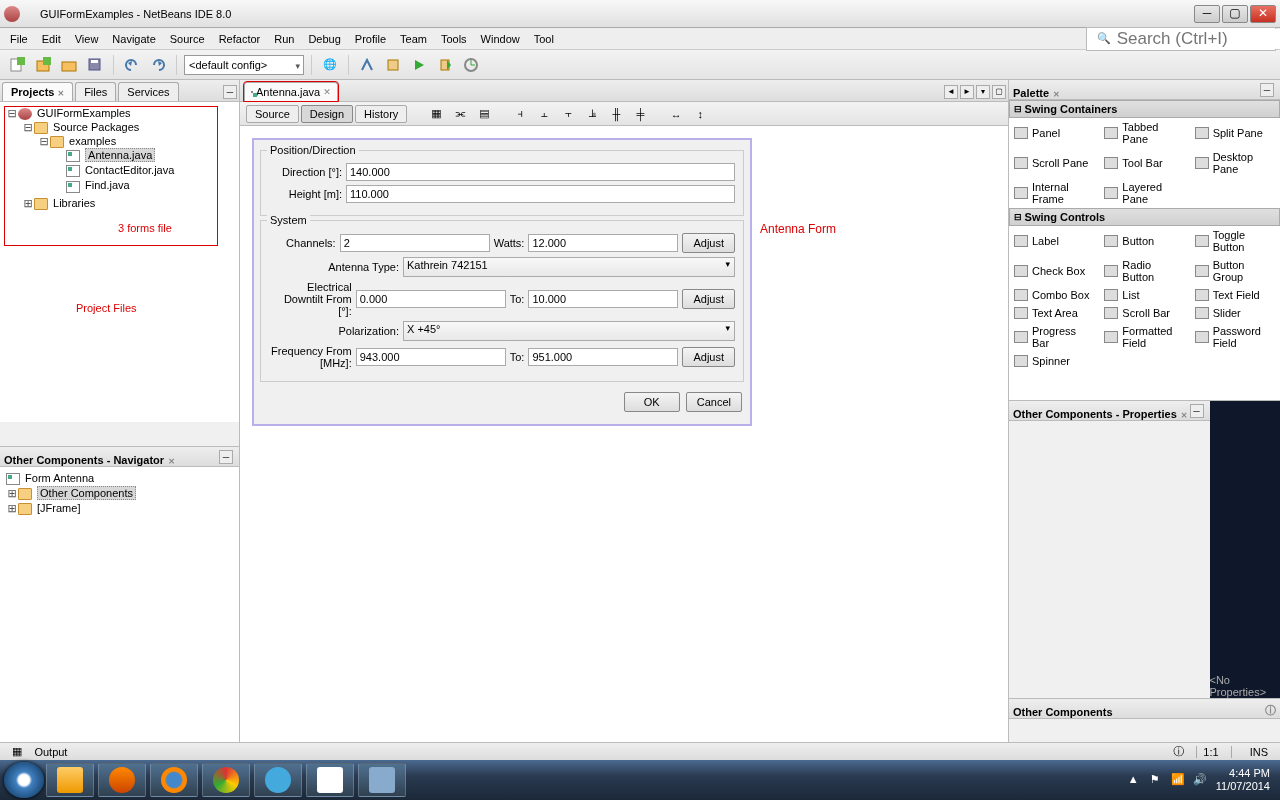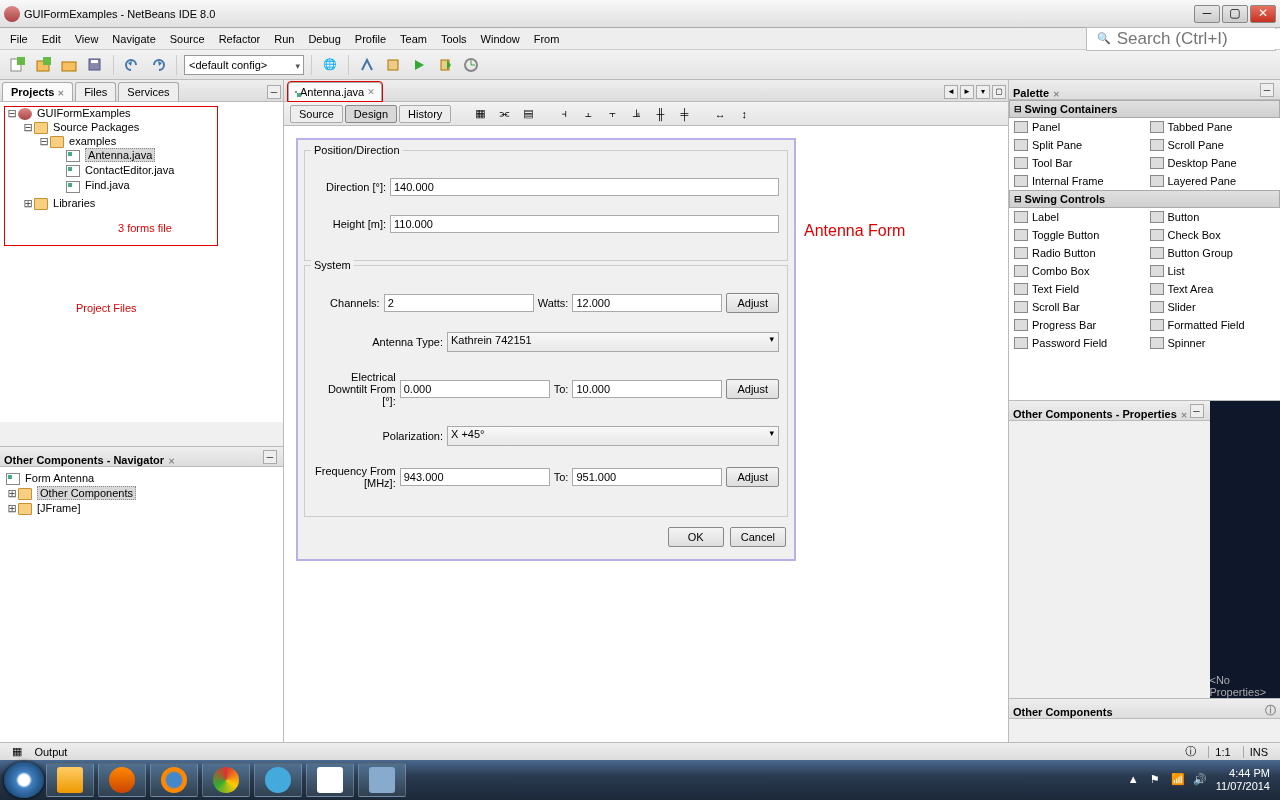--- a/index.html
+++ b/index.html
@@ -1,40 +1,40 @@
 <!DOCTYPE html>
 <html><head>
 <meta charset="utf-8">
 <style>
 * { box-sizing: border-box; margin: 0; padding: 0; font-family: Tahoma, "Segoe UI", sans-serif; font-size: 11px; }
 body { background: #f0f0f0; width: 1280px; height: 800px; overflow: hidden; position: relative; }
 
 
 .titlebar { height: 28px; background: linear-gradient(#f8f8f8,#e0e0e0); border-bottom:1px solid #aaa; display:flex; align-items:center; padding:0 4px; }
-.titlebar .title { margin-left:4px; flex:1; }
+.titlebar .title { margin-left:20px; flex:1; }
 .winbtns { display:flex; gap:2px; }
 .winbtn { width:26px; height:18px; background:linear-gradient(#e8e8e8,#ccc); border:1px solid #888; border-radius:2px; text-align:center; line-height:14px; font-size:12px; cursor:pointer; }
 .winbtn.close { background: linear-gradient(#e87060,#c83020); color:#fff; }
 
 
 .menubar { height:22px; background:#eee; border-bottom:1px solid #ccc; display:flex; align-items:center; padding:0 4px; gap:2px; }
 .menubar span { padding:2px 6px; cursor:pointer; }
 .search-ctrl { margin-left:auto; display:flex; align-items:center; border:1px solid #bbb; background:#fff; padding:1px 4px; width:190px; }
 .search-ctrl input { border:none; outline:none; flex:1; font-size:17px; }
 
 
 .toolbar { height:30px; background:linear-gradient(#f3f3f3,#e4e4e4); border-bottom:1px solid #bbb; display:flex; align-items:center; padding:0 6px; gap:4px; }
 .tbtn { width:22px; height:22px; border:1px solid transparent; border-radius:2px; display:flex; align-items:center; justify-content:center; cursor:pointer; }
 .tsep { width:1px; height:20px; background:#ccc; margin:0 3px; }
 .combo { height:20px; border:1px solid #999; background:#fff; padding:0 16px 0 4px; position:relative; min-width:120px; line-height:18px; }
 .combo::after { content:"▾"; position:absolute; right:3px; top:1px; font-size:9px; color:#555; }
 
 
 .main { display:flex; height: calc(100% - 28px - 22px - 30px - 18px - 40px); }
-.left { width:284px; display:flex; flex-direction:column; border-right:1px solid #bbb; }
+.left { width:240px; display:flex; flex-direction:column; border-right:1px solid #bbb; }
 .center { flex:1; display:flex; flex-direction:column; background:#fff; }
 .right { width:272px; display:flex; flex-direction:column; border-left:1px solid #bbb; }
 
 
 .panel-tabs { height:22px; background:linear-gradient(#eee,#ddd); border-bottom:1px solid #bbb; display:flex; align-items:flex-end; }
 .ptab { padding:3px 8px; border:1px solid #aaa; border-bottom:none; background:#eee; margin-left:2px; border-radius:3px 3px 0 0; cursor:pointer; position:relative; }
 .ptab.active { background:#fafafa; font-weight:bold; }
 .ptab .x { font-size:8px; color:#888; margin-left:3px; }
 .panel-spacer { flex:1; }
 .panel-btn { width:14px; height:14px; border:1px solid #aaa; background:#eee; margin:2px; font-size:9px; text-align:center; line-height:12px; cursor:pointer; }
@@ -75,34 +75,34 @@
 
 .design-bar { height:24px; background:linear-gradient(#f3f3f3,#e4e4e4); border-bottom:1px solid #bbb; display:flex; align-items:center; padding:0 6px; gap:2px; }
 .dtab { padding:2px 8px; border:1px solid #aaa; background:#eee; cursor:pointer; border-radius:2px; }
 .dtab.active { background:#d8d8d8; border-color:#888; }
 
 
 .canvas { flex:1; background:#fff; padding:12px; position:relative; overflow:auto; }
 .form-sel { border:2px solid #b8b0e8; padding:6px; width:500px; background:#f0f0f0; }
 .fieldset { border:1px solid #ccc; margin:4px 0; padding:8px; position:relative; }
 .fieldset .legend { position:absolute; top:-7px; left:6px; background:#f0f0f0; padding:0 3px; font-size:11px; }
-.frow { display:flex; align-items:center; margin:19px 0; gap:4px; }
+.frow { display:flex; align-items:center; margin:4px 0; gap:4px; }
 .flabel { text-align:right; width:130px; }
 .ftext { flex:1; border:1px solid #aaa; background:#fff; height:18px; padding:1px 3px; }
 .ftext.sm { flex:0 0 90px; }
 .fbtn { height:20px; padding:0 10px; border:1px solid #888; background:linear-gradient(#f4f4f4,#ddd); border-radius:2px; cursor:pointer; }
 .fcombo { flex:1; border:1px solid #aaa; background:linear-gradient(#f8f8f8,#e8e8e8); height:20px; padding:1px 3px; position:relative; }
 .fcombo::after { content:"▾"; position:absolute; right:4px; font-size:9px; }
 .fcheck { display:flex; align-items:center; gap:4px; margin-left:134px; }
 .dialog-btns { display:flex; justify-content:flex-end; gap:6px; padding:6px 2px; }
 
 
 .pal-cat { background:linear-gradient(#e0e0e0,#d0d0d0); border:1px solid #aaa; padding:2px 4px; font-weight:bold; display:flex; align-items:center; }
 .pal-cat::before { content:"⊟"; margin-right:3px; font-size:9px; }
-.pal-grid { display:grid; grid-template-columns:1fr 1fr; }
+.pal-grid { display:grid; grid-template-columns:1fr 1fr 1fr; }
 .pal-item { padding:3px 5px; display:flex; align-items:center; gap:4px; cursor:pointer; }
 .pal-ic { width:14px; height:12px; border:1px solid #888; background:#ddd; flex-shrink:0; }
 .pal-scroll { overflow-y:auto; flex:1; background:#fff; }
 
 
 .prop-panel { border-top:1px solid #bbb; }
 .prop-body { flex:1; background:#0f172a; display:flex; align-items:flex-end; justify-content:center; color:#aaa; }
 .other-panel { border-top:1px solid #bbb; height:44px; }
 
 
@@ -140,21 +140,21 @@
   <span>View</span>
   <span>Navigate</span>
   <span>Source</span>
   <span>Refactor</span>
   <span>Run</span>
   <span>Debug</span>
   <span>Profile</span>
   <span>Team</span>
   <span>Tools</span>
   <span>Window</span>
-  <span>From</span>
+  <span>Tool</span>
   <div class="search-ctrl">
     <span>🔍</span>
     <input placeholder="Search (Ctrl+I)" style="">
   </div>
 </div>
 
 <div class="toolbar">
   <div class="tbtn">
       <svg width="16" height="16">
         <rect x="2" y="2" width="10" height="12" fill="#fff" stroke="#888"></rect>
@@ -304,21 +304,21 @@
       <div class="tbtn">⫠</div>
       <div class="tbtn">⫟</div>
       <div class="tbtn">⫡</div>
       <div class="tbtn">╫</div>
       <div class="tbtn">╪</div>
       <div style="width:10px"></div>
       <div class="tbtn">↔</div>
       <div class="tbtn">↕</div>
     </div>
     <div class="canvas">
-      <div class="redtext" style="left:520px; top:96px; font-size:16px;">Antenna Form</div>
+      <div class="redtext" style="left:520px; top:96px; font-size:12px;">Antenna Form</div>
       <div class="form-sel">
         <div class="fieldset">
           <div class="legend">Position/Direction</div>
           <div class="frow">
             <div class="flabel" style="width:73px">Direction [°]:</div>
             <input class="ftext" value="140.000" style="">
           </div>
           <div class="frow">
             <div class="flabel" style="width:73px">Height [m]:</div>
             <input class="ftext" value="110.000" style="">
@@ -495,21 +495,21 @@
     </div>
   </div>
 </div>
 
 <div class="statusbar">
   <span>▦</span>
   <span>Output</span>
   <span class="sp"></span>
   <span>ⓘ</span>
   <span style="border-left:1px solid #aaa; padding-left:6px;">1:1</span>
-  <span style="border-left:1px solid #aaa; padding-left:6px;">INS</span>
+  <span style="border-left:1px solid #aaa; padding-left:18px;">INS</span>
 </div>
 
 <div class="taskbar">
   <div class="start"></div>
   <div class="task">
       <div class="appic" style="background:linear-gradient(#fc6,#e90)"></div>
     </div>
   <div class="task">
       <div class="appic" style="background:linear-gradient(#f80,#c40);border-radius:50%"></div>
     </div>

